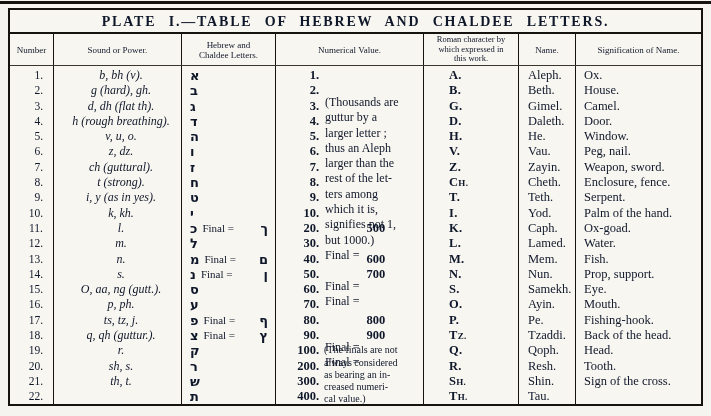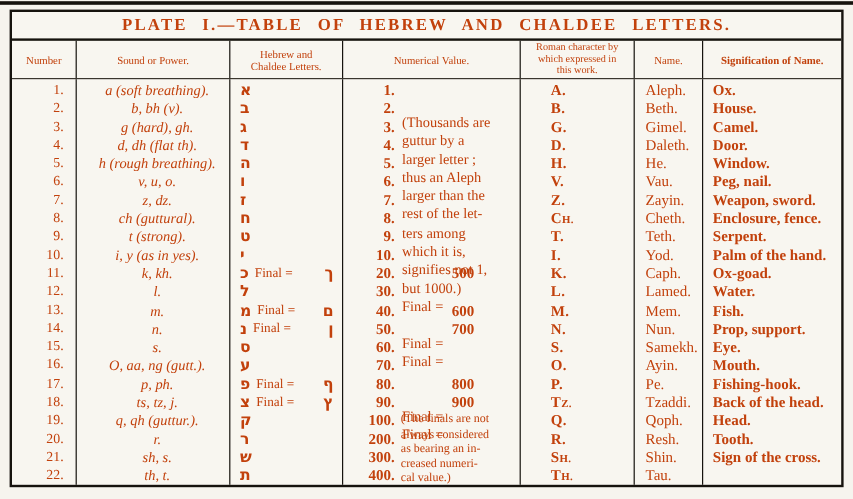--- a/index.html
+++ b/index.html
@@ -1,31 +1,31 @@
 <!DOCTYPE html>
 <html><head>
 <meta charset="utf-8">
 <style>
   html,body{margin:0;padding:0;}
   .page{position:relative;width:711px;height:416px;background:#f6f4ee;
-        font-family:"Liberation Serif","DejaVu Serif",serif;color:#c2410c;overflow:hidden;}
+        font-family:"Liberation Serif","DejaVu Serif",serif;color:#0f172a;overflow:hidden;}
   .top-rule{position:absolute;left:0;top:1px;width:711px;height:3px;background:#16130e;}
   .tbl{position:absolute;left:8px;top:8px;width:695px;height:398px;box-sizing:border-box;
        border:2px solid #16130e;background:#f8f6f0;}
   .title{height:22px;line-height:23px;border-bottom:2px solid #16130e;text-align:center;
          font-weight:bold;font-size:14px;letter-spacing:1.8px;word-spacing:7px;white-space:nowrap;}
   .hrow{display:flex;height:32px;box-sizing:border-box;border-bottom:1px solid #3a362e;}
   .hc{box-sizing:border-box;border-right:1px solid #16130e;display:flex;flex-direction:column;
       justify-content:center;align-items:center;text-align:center;font-size:9px;line-height:10px;}
   .hc span{display:block;white-space:nowrap;}
   .last{border-right:none !important;}
   .brow{display:flex;height:338px;}
   .col{box-sizing:border-box;border-right:1px solid #16130e;padding-top:2px;overflow:hidden;}
-  .c-num{width:54px;} .c-sound{width:128px;text-align:center;} .c-heb{width:94px;} .c-nv{width:148px;}
-  .c-rom{width:95px;} .c-name{width:57px;} .c-sig{flex:1;font-weight:bold;}
+  .c-num{width:44px;} .c-sound{width:128px;text-align:center;} .c-heb{width:94px;} .c-nv{width:148px;}
+  .c-rom{width:95px;} .c-name{width:57px;} .c-sig{flex:1;}
   .cell{height:15.3px;line-height:15.3px;white-space:nowrap;}
   .num-cell{text-align:right;padding-right:10px;font-size:11.5px;}
   .sound-cell{padding-left:7px;font-style:italic;font-size:12px;}
   .heb-cell{display:flex;align-items:center;padding-left:8px;padding-right:7px;}
   .heb-l{font-family:"DejaVu Sans",sans-serif;font-weight:bold;font-size:13px;}
   .fin-t{font-size:11px;margin-left:5px;}
   .heb-f{margin-left:auto;font-family:"DejaVu Sans",sans-serif;font-weight:bold;font-size:13px;}
   .nv-cell{display:flex;}
   .nv-n{width:43px;text-align:right;font-weight:bold;font-size:12.5px;}
   .nv-t{margin-left:6px;font-size:12px;margin-top:27px;}
@@ -92,21 +92,20 @@
           <div class="cell num-cell">15.</div>
           <div class="cell num-cell">16.</div>
           <div class="cell num-cell">17.</div>
           <div class="cell num-cell">18.</div>
           <div class="cell num-cell">19.</div>
           <div class="cell num-cell">20.</div>
           <div class="cell num-cell">21.</div>
           <div class="cell num-cell">22.</div>
         </div>
       <div class="col c-sound">
-          <div class="cell sound-cell">a (soft breathing).</div>
           <div class="cell sound-cell">b, bh (v).</div>
           <div class="cell sound-cell">g (hard), gh.</div>
           <div class="cell sound-cell">d, dh (flat th).</div>
           <div class="cell sound-cell">h (rough breathing).</div>
           <div class="cell sound-cell">v, u, o.</div>
           <div class="cell sound-cell">z, dz.</div>
           <div class="cell sound-cell">ch (guttural).</div>
           <div class="cell sound-cell">t (strong).</div>
           <div class="cell sound-cell">i, y (as in yes).</div>
           <div class="cell sound-cell">k, kh.</div>

